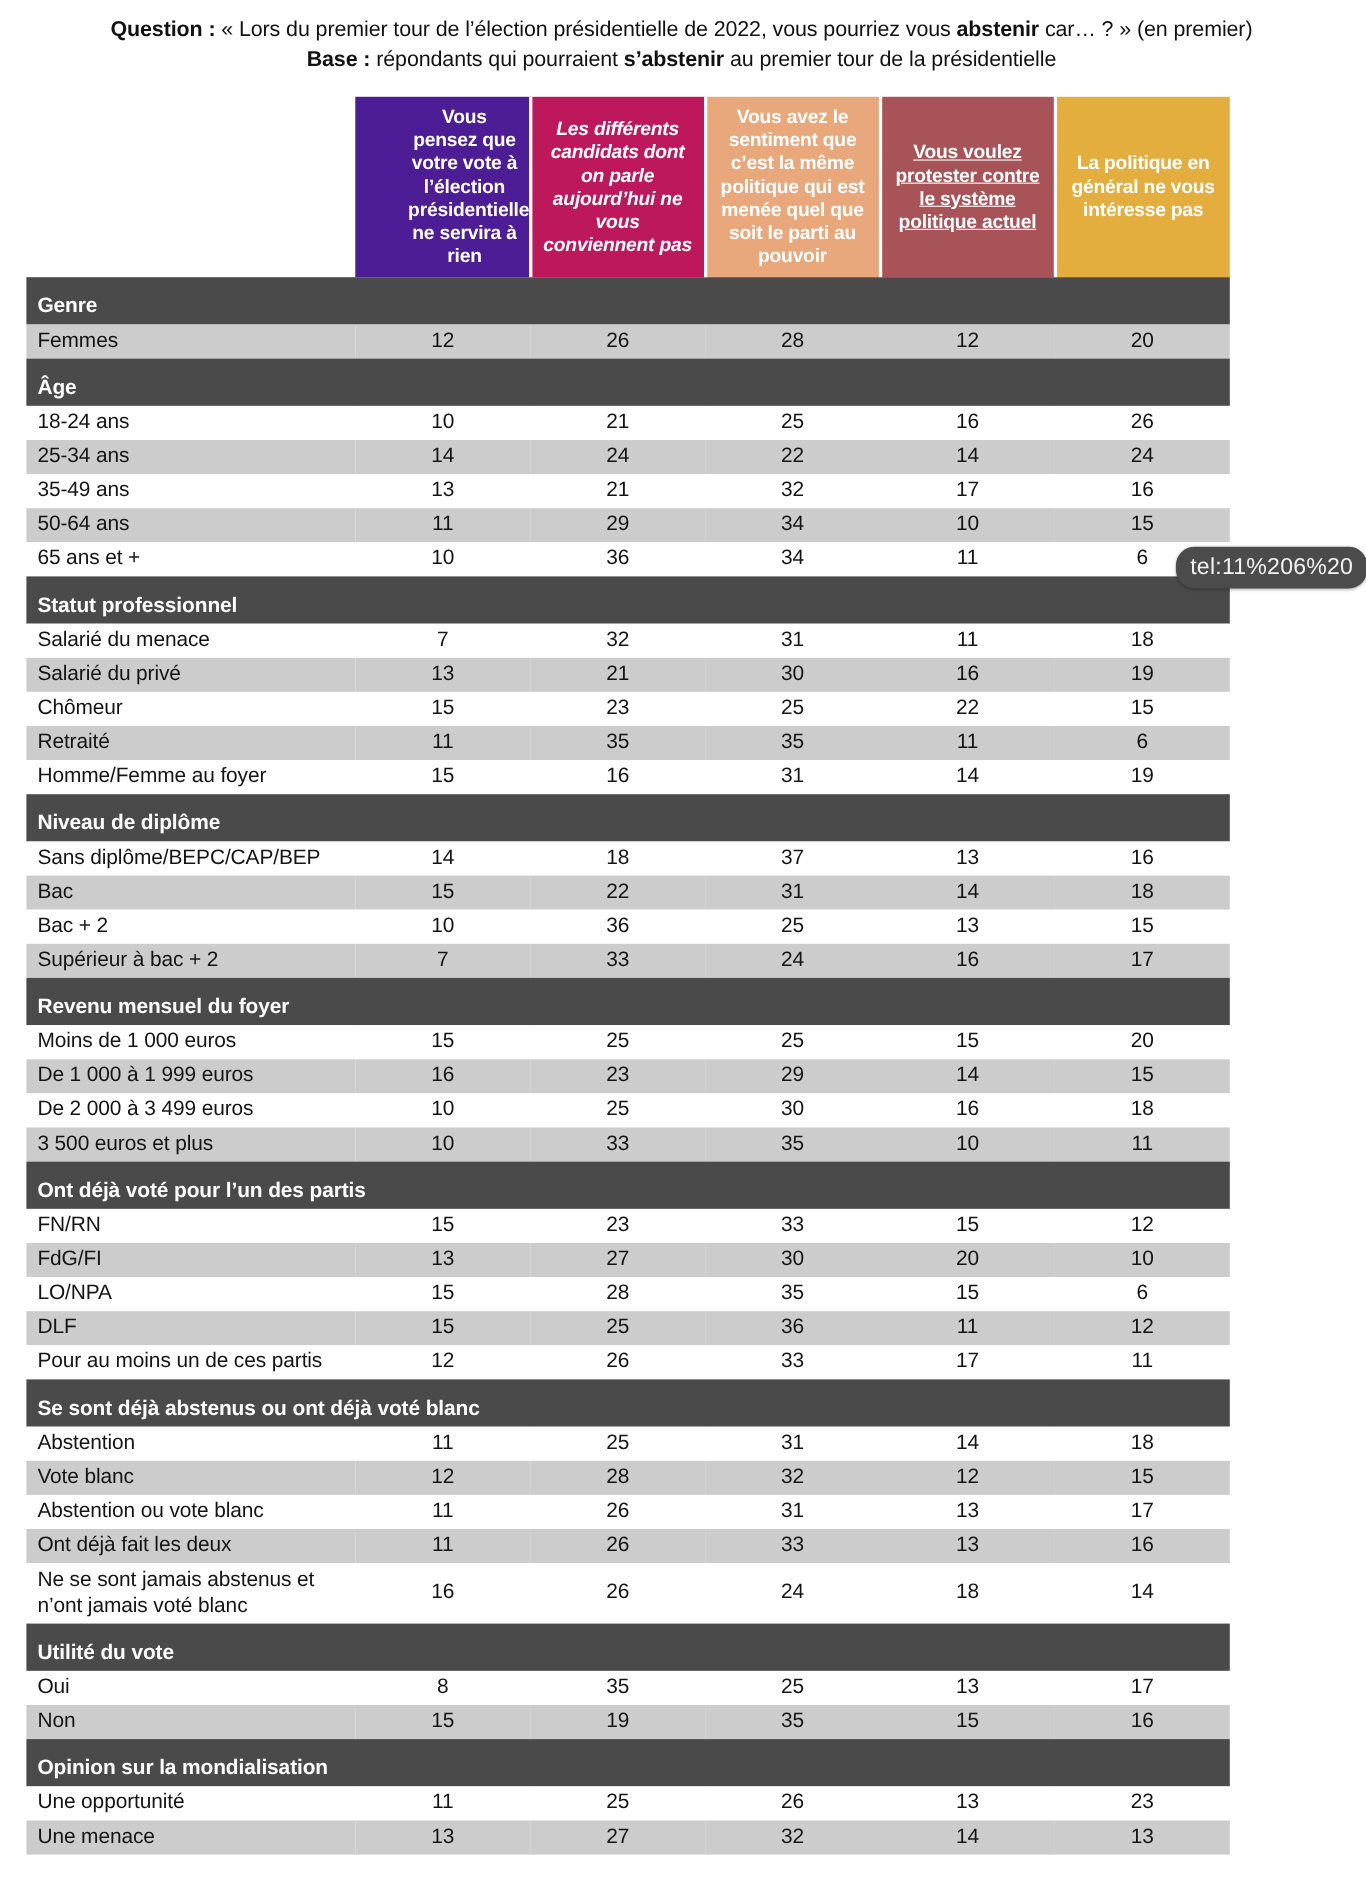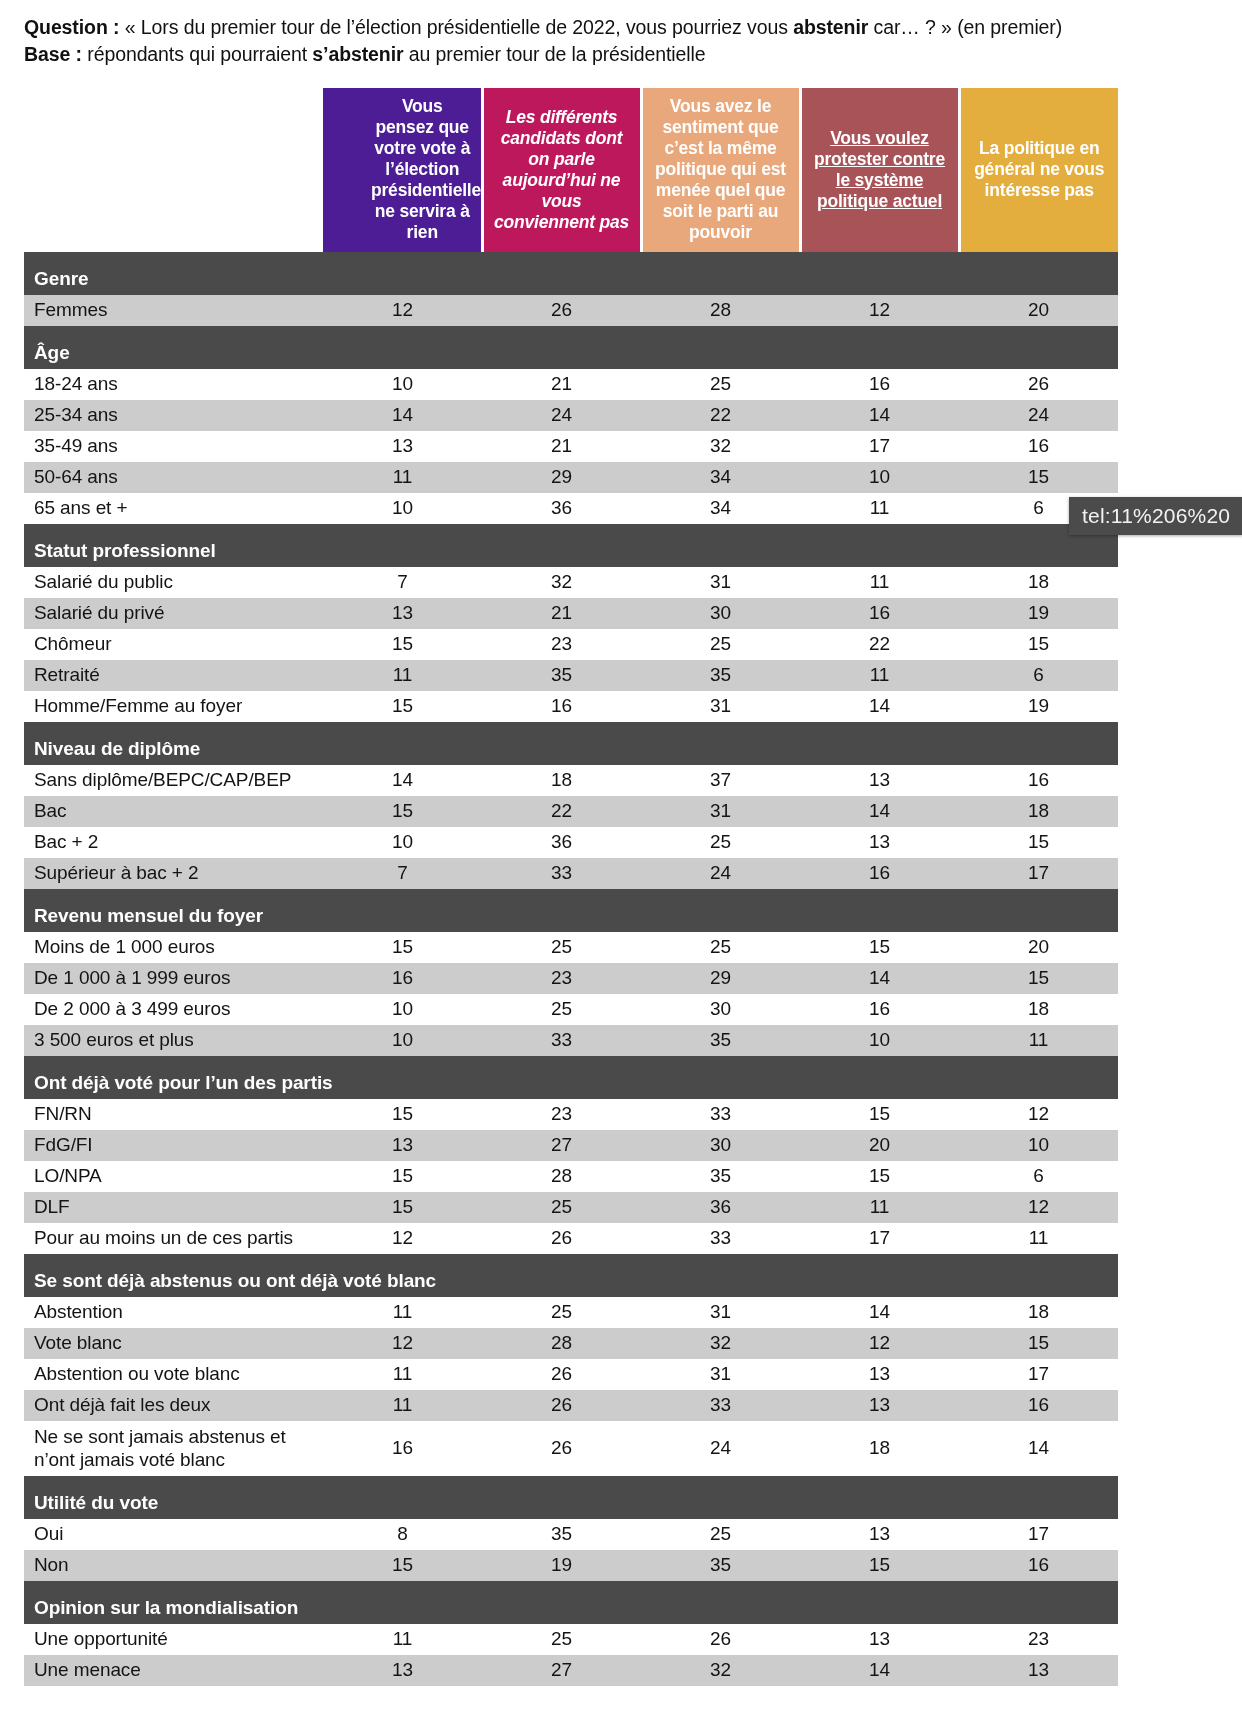--- a/index.html
+++ b/index.html
@@ -14,20 +14,21 @@
     position: relative;
     overflow: hidden;
     font-family: "Liberation Sans", sans-serif;
     color: #1a1a1a;
     -webkit-font-smoothing: antialiased;
   }
 
   
   .intro {
     padding: 14px 27px 0 24px;
+    text-align: center;
   }
   .intro-line {
     font-size: 19.5px;
     line-height: 27px;
     letter-spacing: -0.1px;
     color: #111111;
     white-space: nowrap;
   }
   .intro-line b { font-weight: 700; }
 
@@ -208,21 +209,21 @@
           <td class="val">10</td>
           <td class="val">36</td>
           <td class="val">34</td>
           <td class="val">11</td>
           <td class="val">6</td>
         </tr>
         <tr class="section">
           <td colspan="6">Statut professionnel</td>
         </tr>
         <tr class="datarow plain">
-          <td class="label">Salarié du public</td>
+          <td class="label">Salarié du menace</td>
           <td class="val">7</td>
           <td class="val">32</td>
           <td class="val">31</td>
           <td class="val">11</td>
           <td class="val">18</td>
         </tr>
         <tr class="datarow shade">
           <td class="label">Salarié du privé</td>
           <td class="val">13</td>
           <td class="val">21</td>
@@ -445,15 +446,15 @@
           <td class="val">13</td>
           <td class="val">27</td>
           <td class="val">32</td>
           <td class="val">14</td>
           <td class="val">13</td>
         </tr>
       </tbody>
   </table>
 </div>
 
-<div class="status-tip" style="background: rgb(75, 75, 75);">
+<div class="status-tip" style="background: rgb(75, 75, 75); border-radius: 17px;">
   <span>tel:11%206%20</span>
 </div>
 
 </body></html>

